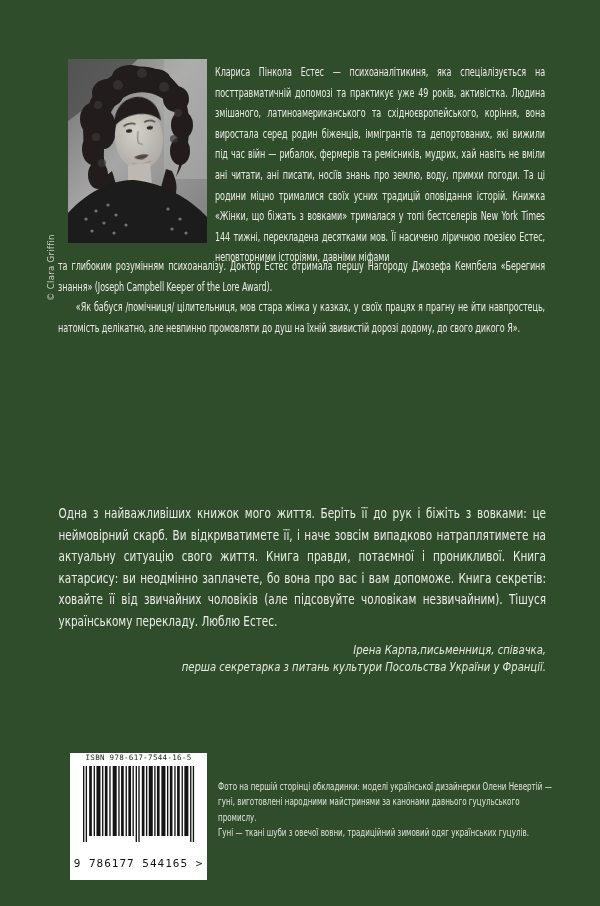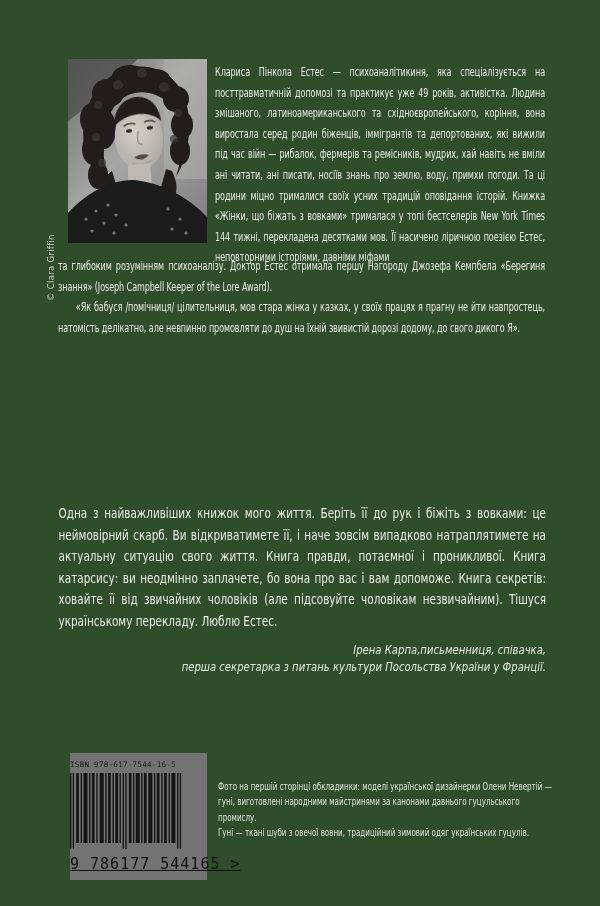--- a/index.html
+++ b/index.html
@@ -34,27 +34,27 @@
   .review-block{
     position:absolute;right:54px;top:503px;width:625px;
     transform:scaleX(0.78);transform-origin:100% 0;
     font-size:13.4px;line-height:21.5px;
     text-align:justify;color:#eaede5;
   }
   .review-block p{margin:0;}
   .attribution{margin-top:9px;text-align:right;font-style:italic;font-size:12.9px;line-height:17.2px;color:#e4e8de;}
   
   .barcode-box{
-    position:absolute;left:70px;top:753px;width:137px;height:127px;background:#737373;
-    box-sizing:border-box;padding-top:7px;
-    display:flex;flex-direction:column;align-items:flex-start;
+    position:absolute;left:70px;top:753px;width:137px;height:127px;background:#ffffff;
+    box-sizing:border-box;
+    display:flex;flex-direction:column;align-items:center;
   }
   .isbn-label{font-family:"DejaVu Sans Mono","Liberation Mono",monospace;font-size:7.5px;letter-spacing:.3px;color:#1c1c1c;}
   .bars{margin-top:4px;width:112px;height:76px;}
-  .barcode-digits{font-family:"DejaVu Sans Mono","Liberation Mono",monospace;font-size:15px;letter-spacing:1px;color:#111;margin-top:6px;white-space:nowrap;text-decoration:underline;}
+  .barcode-digits{font-family:"DejaVu Sans Mono","Liberation Mono",monospace;font-size:11px;letter-spacing:1px;color:#111;margin-top:15px;white-space:nowrap;}
   
   .colophon{
     position:absolute;left:218px;top:779px;width:494px;
     transform:scaleX(0.68);transform-origin:0 0;
     font-size:10.5px;line-height:15.3px;color:#dde2d6;
   }
 </style>
 </head>
 <body>
 

